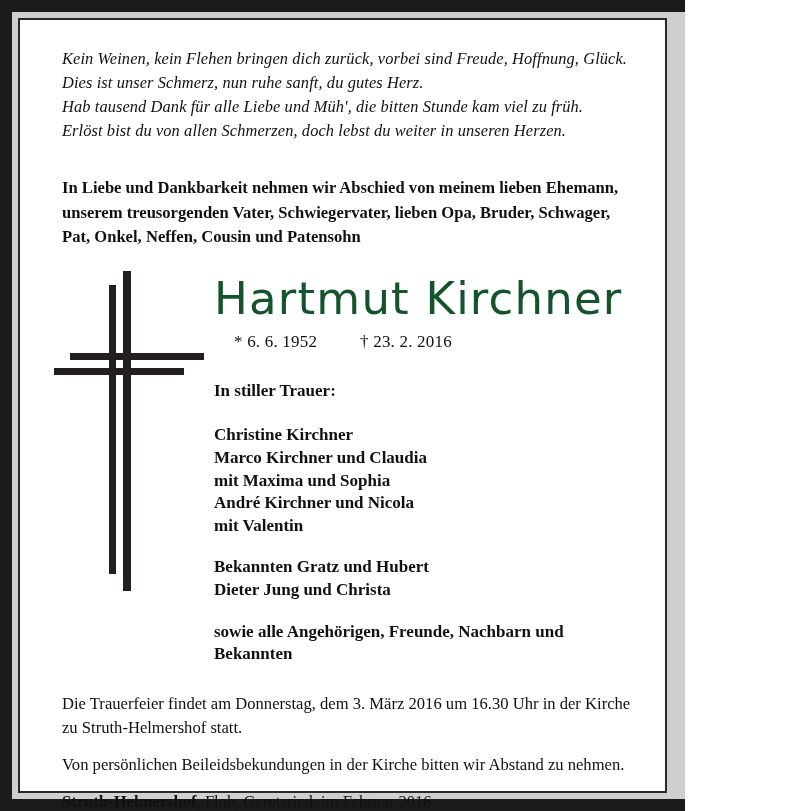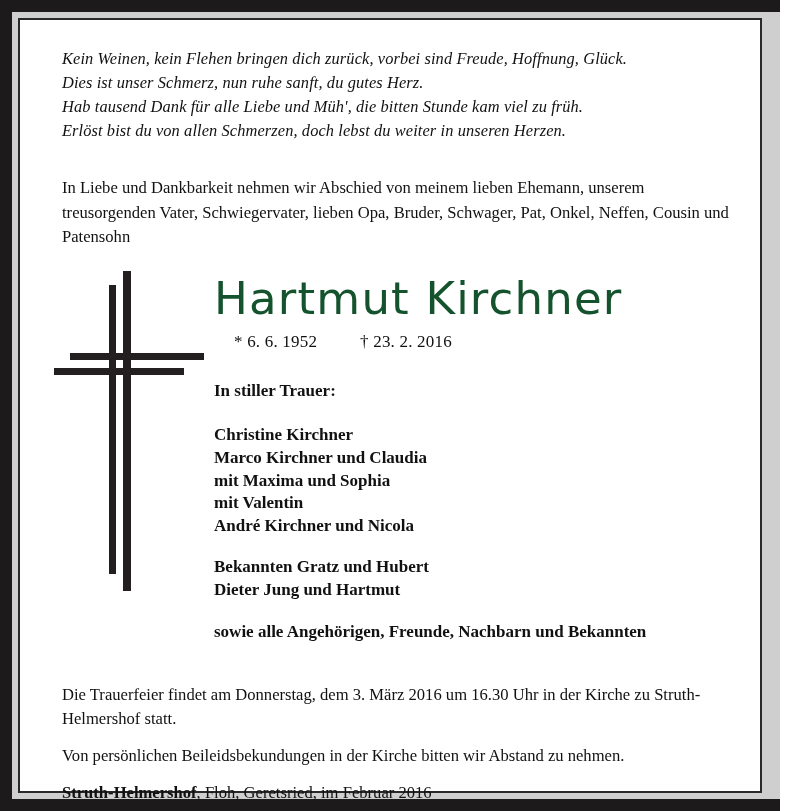--- a/index.html
+++ b/index.html
@@ -4,21 +4,21 @@
 <title>Traueranzeige</title>
 <style>
   html, body {
     margin: 0;
     padding: 0;
     background: #ffffff;
   }
 
   .page {
     position: relative;
-    width: 780px;
+    width: 685px;
     height: 811px;
     box-sizing: border-box;
     background: #ffffff;
     font-family: "Liberation Serif", "DejaVu Serif", serif;
     color: #111111;
     overflow: hidden;
   }
 
   
   .frame-outer {
@@ -58,20 +58,21 @@
     white-space: nowrap;
   }
   .poem-line { display: block; }
 
   
   .intro {
     font-size: 16.6px;
     line-height: 1.46;
     margin: 33px 0 0 18px;
     max-width: 712px;
+    font-weight: bold;
   }
 
   
   .memorial {
     position: relative;
     margin-top: 18px;
     min-height: 390px;
   }
 
   
@@ -174,27 +175,27 @@
         <span>† 23. 2. 2016</span>
       </div>
 
       <div class="mourners">
         <div class="m-heading">In stiller Trauer:</div>
 
         <div class="m-group">
           <div>Christine Kirchner</div>
           <div>Marco Kirchner und Claudia</div>
           <div>mit Maxima und Sophia</div>
+          <div>André Kirchner und Nicola</div>
           <div>mit Valentin</div>
-          <div>André Kirchner und Nicola</div>
         </div>
 
         <div class="m-group">
           <div>Bekannten Gratz und Hubert</div>
-          <div>Dieter Jung und Hartmut</div>
+          <div>Dieter Jung und Christa</div>
         </div>
 
 
         <div class="m-closing">sowie alle Angehörigen, Freunde, Nachbarn und Bekannten</div>
       </div>
 
     </div>
 
     <div class="footer">
       <p>Die Trauerfeier findet am Donnerstag, dem 3. März 2016 um 16.30 Uhr in der Kirche zu Struth-Helmershof statt.</p>

